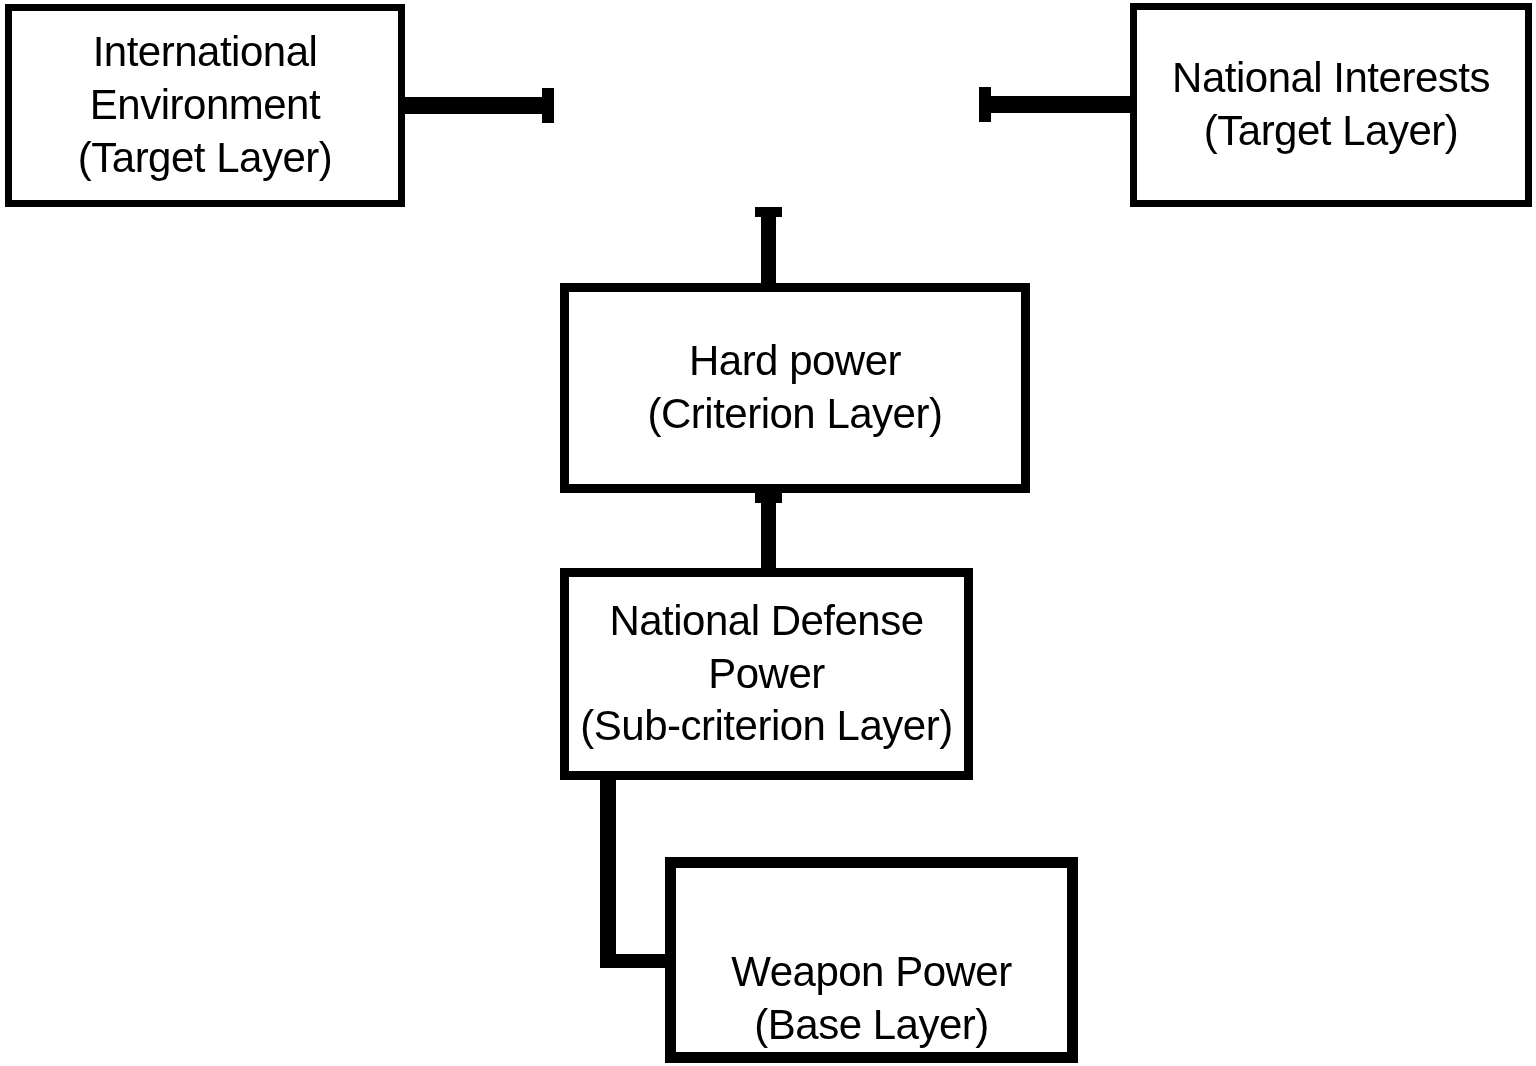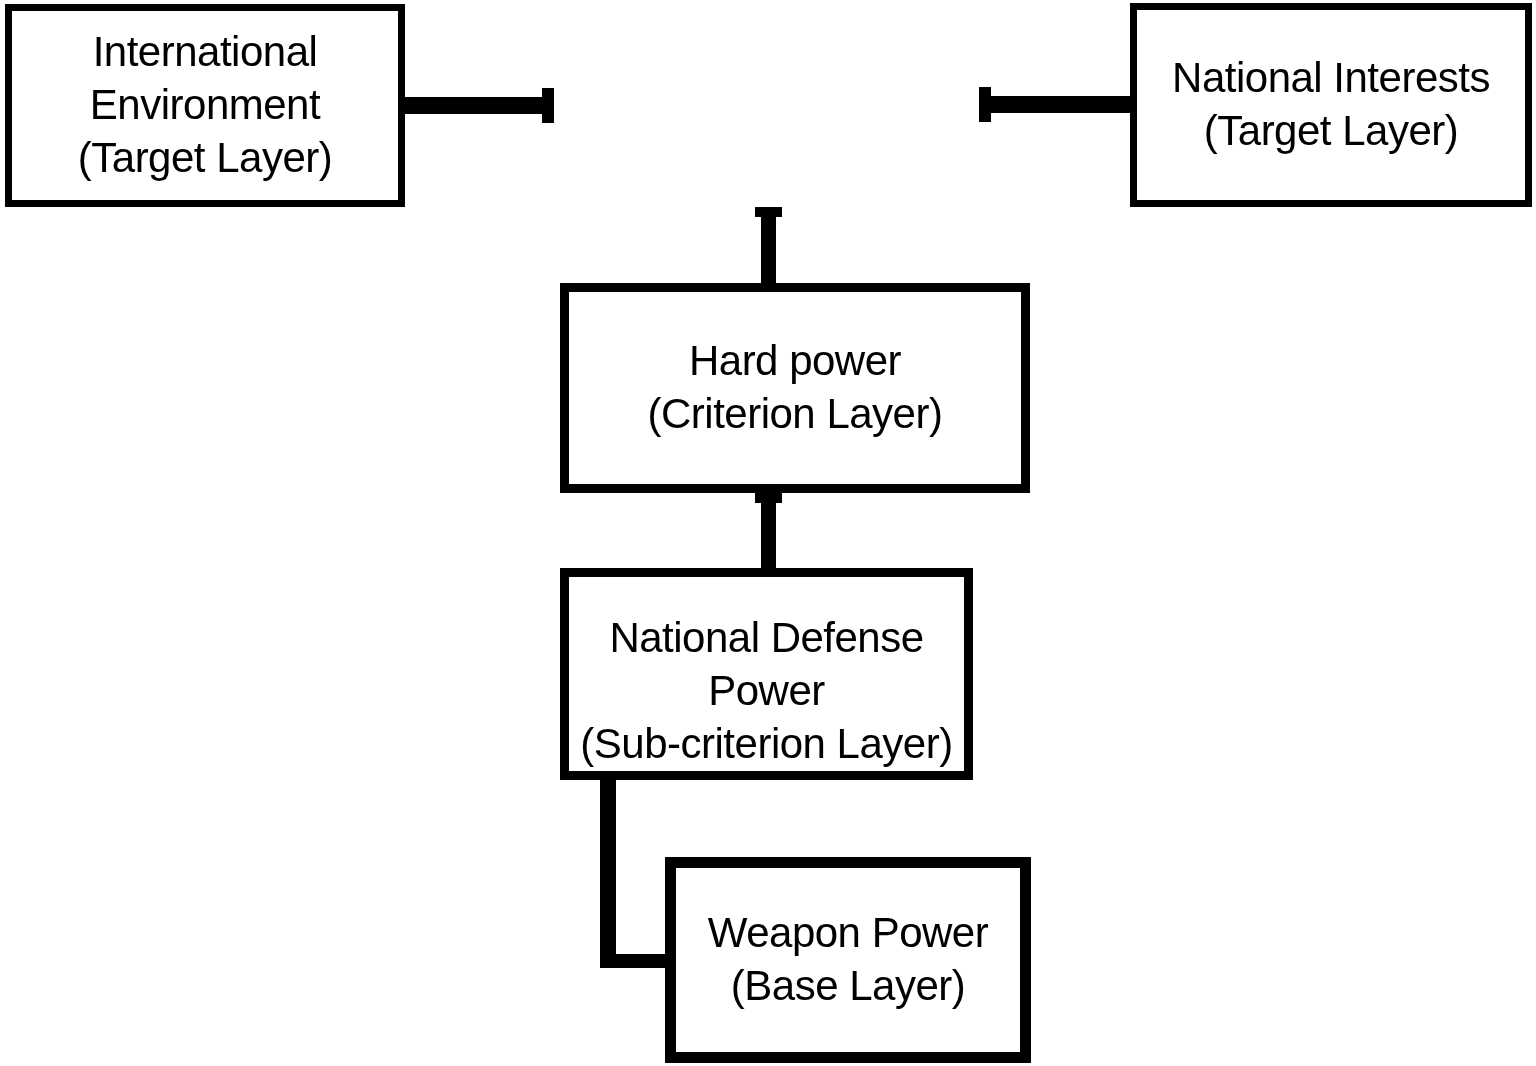--- a/index.html
+++ b/index.html
@@ -71,24 +71,24 @@
   <div class="node" style="left:1130px; top:3px; width:402px; height:204px; border-width:7px;">
     <div class="label">National Interests
 (Target Layer)</div>
   </div>
 
   <div class="node" style="left:560px; top:283px; width:470px; height:210px; border-width:9px;">
     <div class="label">Hard power
 (Criterion Layer)</div>
   </div>
 
-  <div class="node" style="left:560px; top:568px; width:413px; height:212px; border-width:9px;align-items:flex-end;">
+  <div class="node" style="left:560px; top:568px; width:413px; height:212px; border-width:9px;">
     <div class="label">National Defense
 Power
 (Sub-criterion Layer)</div>
   </div>
 
-  <div class="node" style="left:665px; top:857px; width:366px; height:206px; border-width:11px;">
+  <div class="node" style="left:665px; top:857px; width:413px; height:206px; border-width:11px;align-items:flex-end;">
     <div class="label">Weapon Power
 (Base Layer)</div>
   </div>
 
 </div>
 
 </body></html>

